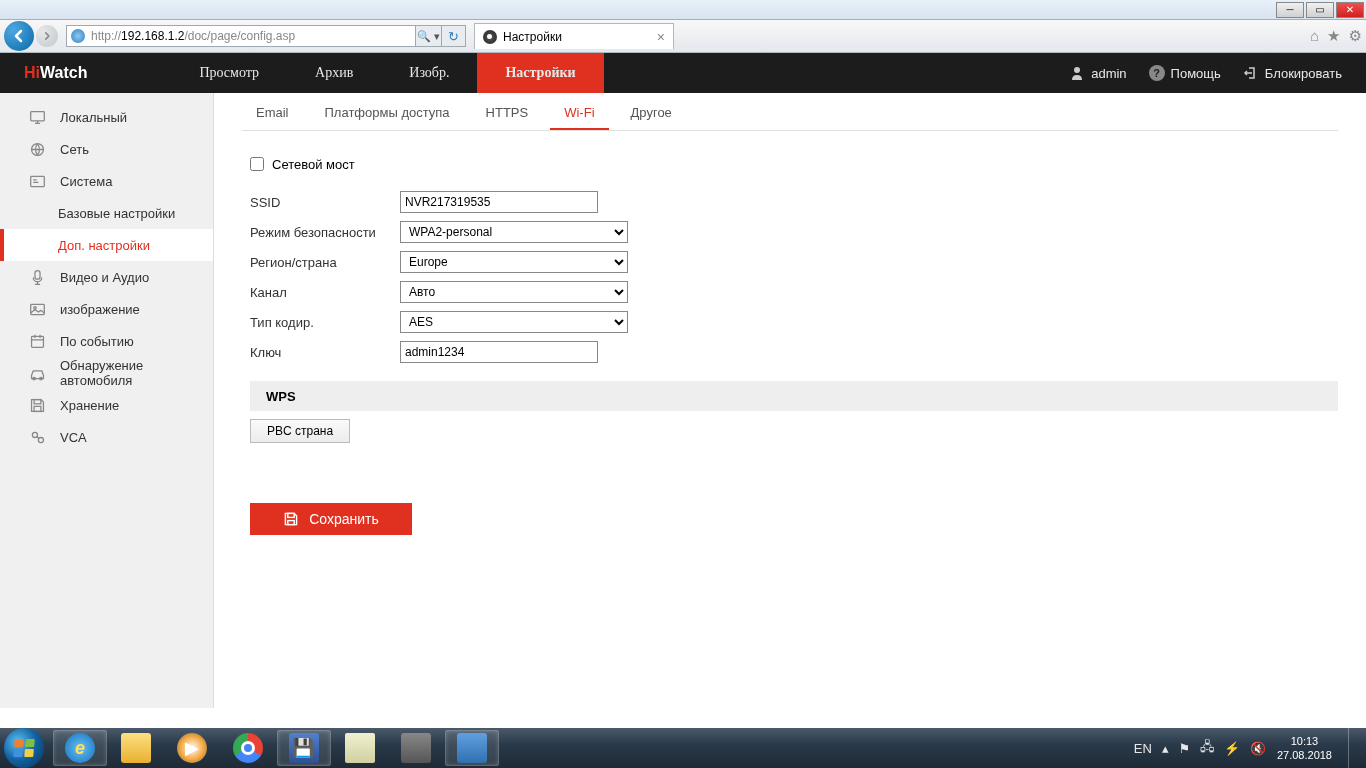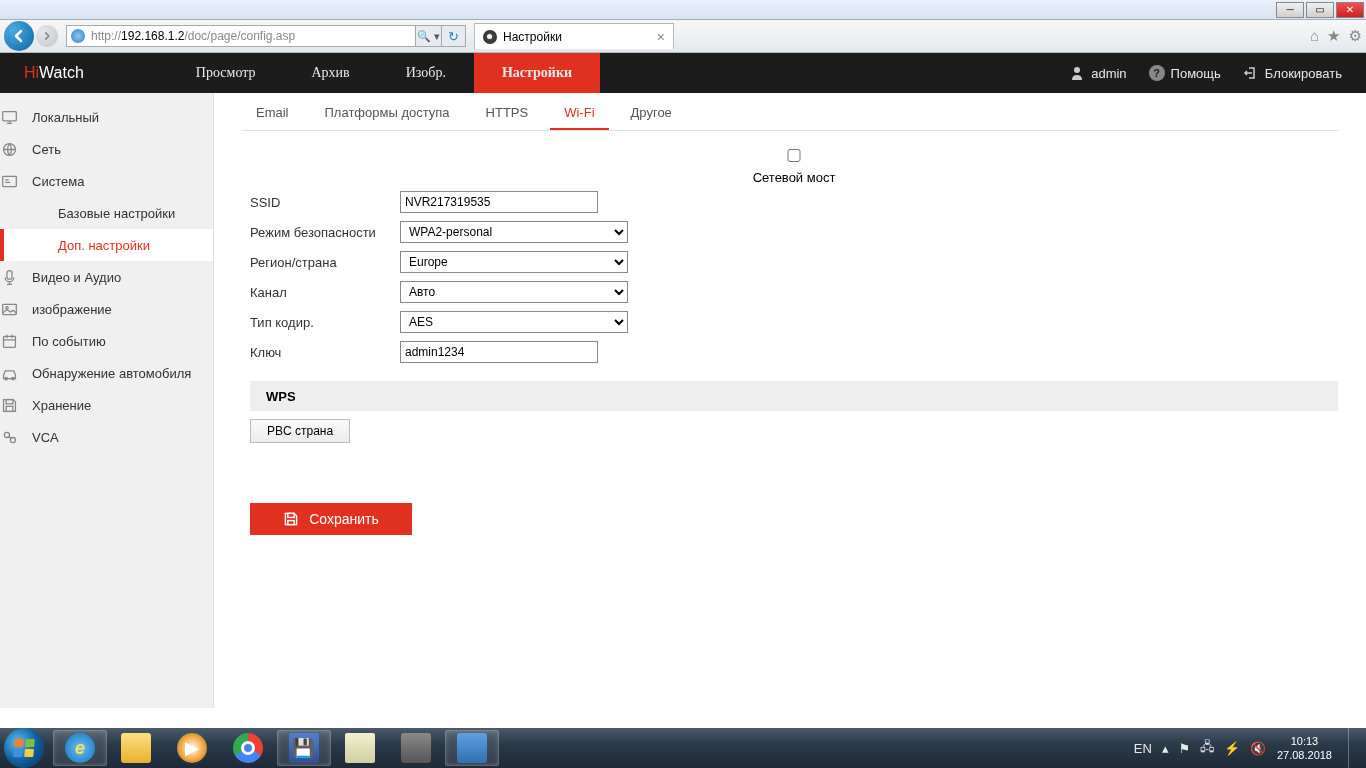--- a/index.html
+++ b/index.html
@@ -23,55 +23,55 @@
 .ie-refresh { width: 24px; height: 22px; border: 1px solid #a0a8b0; border-left: none; background: #e8ecf0; display: flex; align-items: center; justify-content: center; font-size: 13px; color: #3080c0; }
 .ie-tab { height: 26px; width: 200px; background: #fff; border: 1px solid #b0b8c0; border-bottom: none; margin-left: 8px; display: flex; align-items: center; padding: 0 8px; font-size: 12px; position: relative; }
 .ie-tab .tab-icon { width: 14px; height: 14px; border-radius: 50%; background: radial-gradient(#555, #222); margin-right: 6px; flex-shrink: 0; position: relative; }
 .ie-tab .tab-icon::after { content: ''; position: absolute; width: 5px; height: 5px; border-radius: 50%; background: #fff; top: 4px; left: 4px; }
 .ie-tab .tab-close { margin-left: auto; color: #888; cursor: pointer; font-size: 14px; }
 .ie-right-icons { margin-left: auto; display: flex; gap: 8px; color: #888; }
 .ie-right-icons span { cursor: pointer; font-size: 15px; }
 
 
 .app-header { height: 40px; background: #1c1c1c; display: flex; align-items: center; color: #fff; font-size: 14px; }
-.logo { padding: 0 24px; font-size: 16px; font-weight: normal; }
+.logo { padding: 0 24px; font-size: 16px; font-weight: bold; }
 .logo .hi { color: #e03020; }
 .logo .watch { color: #fff; }
 .main-nav { display: flex; height: 100%; margin-left: 60px; }
 .nav-item { padding: 0 28px; display: flex; align-items: center; cursor: pointer; color: #e8e8e8; font-family: Liberation Serif, serif; }
 .nav-item.active { background: #e03020; font-weight: bold; }
 .header-right { margin-left: auto; display: flex; align-items: center; gap: 22px; padding-right: 24px; font-size: 13px; }
 .header-right .hr-item { display: flex; align-items: center; gap: 6px; cursor: pointer; color: #e8e8e8; }
 .hr-icon { width: 16px; height: 16px; display: flex; align-items: center; justify-content: center; border-radius: 50%; font-size: 11px; }
 .hr-help { background: #888; color: #1c1c1c; font-weight: bold; }
 
 
 .content-area { display: flex; height: 615px; }
 .sidebar { width: 214px; background: #f0f0f0; border-right: 1px solid #ddd; padding-top: 8px; }
-.side-item { height: 32px; display: flex; align-items: center; font-size: 13px; color: #333; cursor: pointer; gap: 14px; }
+.side-item { height: 32px; display: flex; align-items: center; padding-left: 28px; font-size: 13px; color: #333; cursor: pointer; gap: 14px; }
 .side-item.sub { padding-left: 58px; }
 .side-item.active { color: #e03020; border-left: 4px solid #e03020; padding-left: 24px; background: #fff; }
 .side-item.active.sub { padding-left: 54px; }
 .side-icon { width: 18px; height: 18px; display: flex; align-items: center; justify-content: center; color: #888; flex-shrink: 0; }
 
 .side-icon svg { width: 17px; height: 17px; fill: none; stroke: #888; stroke-width: 1.5; }
 
 
 .main-panel { flex: 1; padding: 0 28px; }
 .sub-tabs { display: flex; height: 38px; border-bottom: 1px solid #e0e0e0; align-items: flex-end; }
 .sub-tab { padding: 8px 14px; font-size: 13px; color: #555; cursor: pointer; border-bottom: 2px solid transparent; margin-right: 8px; }
 .sub-tab.active { color: #e03020; border-bottom: 2px solid #e03020; }
 
 
 .form-area { padding: 18px 0 0 8px; }
 .form-row { display: flex; align-items: center; height: 30px; font-size: 13px; color: #333; }
 .form-label { width: 150px; }
 .form-row input[type=text] { width: 198px; height: 22px; border: 1px solid #888; padding: 0 4px; font-size: 12px; }
 .form-row select { width: 228px; height: 22px; border: 1px solid #888; padding: 0 4px; font-size: 12px; background: #fff; }
-.chk-row { display: flex; align-items: center; gap: 8px; height: 30px; font-size: 13px; margin-bottom: 8px; flex-direction: column; }
+.chk-row { display: flex; align-items: center; gap: 8px; height: 30px; font-size: 13px; margin-bottom: 8px; }
 .chk-row input { width: 14px; height: 14px; }
 
 .wps-section { margin-top: 14px; }
 .wps-header { background: #eeeeee; height: 30px; display: flex; align-items: center; padding-left: 16px; font-size: 13px; font-weight: bold; }
 .pbc-btn { margin-top: 8px; height: 24px; padding: 0 16px; background: linear-gradient(#fafafa, #ececec); border: 1px solid #bbb; font-size: 12px; cursor: pointer; }
 
 .save-btn { margin-top: 60px; width: 162px; height: 32px; background: #e03020; color: #fff; border: none; font-size: 14px; cursor: pointer; display: flex; align-items: center; justify-content: center; gap: 10px; }
 .save-btn .save-icon { width: 16px; height: 16px; }
 .save-btn svg { fill: none; stroke: #fff; stroke-width: 1.8; }
 

